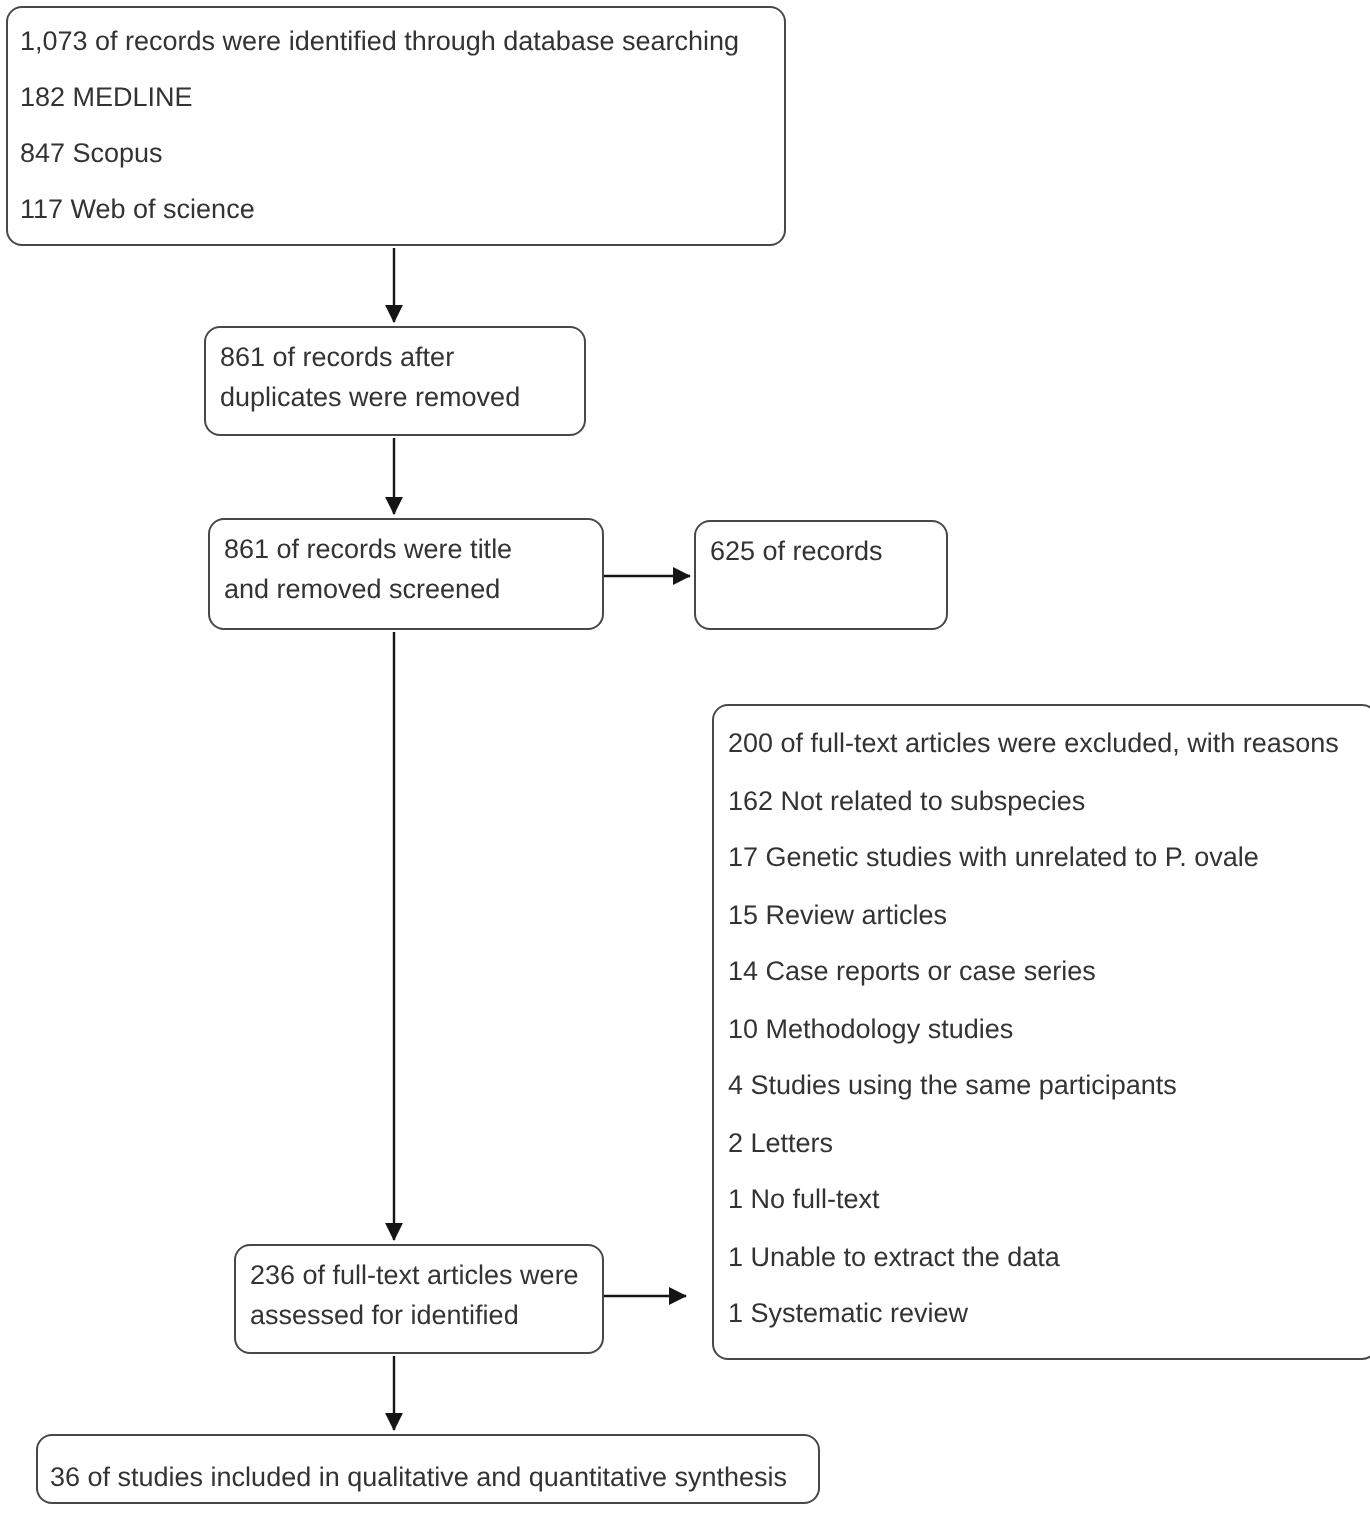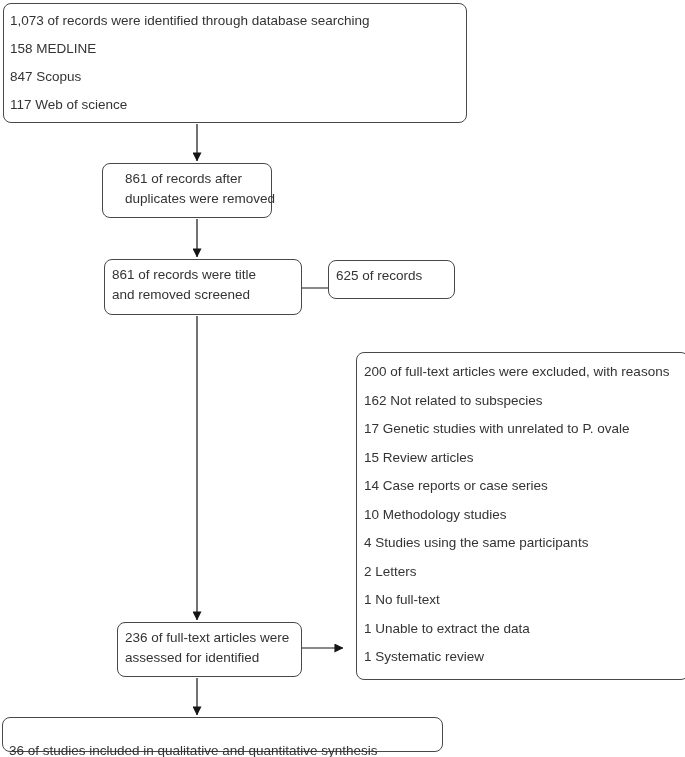--- a/index.html
+++ b/index.html
@@ -23,58 +23,58 @@
     border-radius: 8px;
     background: #ffffff;
     font-size: 13.5px;
     color: #333333;
   }
   .box .ln {
     white-space: nowrap;
   }
   
   #box-identified {
-    left: 3px; top: 3px; width: 464px; height: 120px;
+    left: 3px; top: 3px; width: 390px; height: 120px;
     padding: 3px 6px 0 6px;
   }
   #box-identified .ln { line-height: 28px; }
   
   #box-duplicates {
-    left: 102px; top: 163px; width: 170px; height: 55px;
-    padding: 5px 7px 0 22px;
+    left: 102px; top: 163px; width: 191px; height: 55px;
+    padding: 5px 7px 0 7px;
   }
   #box-duplicates .ln { line-height: 20px; }
   
   #box-screened {
     left: 104px; top: 259px; width: 198px; height: 56px;
     padding: 5px 7px 0 7px;
   }
   #box-screened .ln { line-height: 20px; }
   
   #box-excluded-screening {
-    left: 328px; top: 260px; width: 127px; height: 39px;
+    left: 347px; top: 260px; width: 127px; height: 55px;
     padding: 5px 7px 0 7px;
   }
   #box-excluded-screening .ln { line-height: 20px; }
   
   #box-fulltext-excluded {
     left: 356px; top: 352px; width: 333px; height: 328px;
     padding: 5px 7px 0 7px;
   }
   #box-fulltext-excluded .ln { line-height: 28.5px; }
   
   #box-eligibility {
     left: 117px; top: 622px; width: 185px; height: 55px;
     padding: 5px 7px 0 7px;
   }
   #box-eligibility .ln { line-height: 20px; }
   
   #box-included {
-    left: 2px; top: 717px; width: 441px; height: 35px;
-    padding: 16px 6px;
+    left: 18px; top: 717px; width: 392px; height: 35px;
+    padding: 4px 6px;
   }
   #box-included .ln { line-height: 33px; }
 
   .arrows {
     position: absolute;
     left: 0; top: 0;
     pointer-events: none;
   }
   .arrows line {
     stroke: #151515;
@@ -95,21 +95,21 @@
     <line x1="197" y1="124" x2="197" y2="161" marker-end="url(#arrowhead)"></line>
     <line x1="197" y1="219" x2="197" y2="257" marker-end="url(#arrowhead)"></line>
     <line x1="290" y1="288" x2="345" y2="288" marker-end="url(#arrowhead)"></line>
     <line x1="197" y1="316" x2="197" y2="620" marker-end="url(#arrowhead)"></line>
     <line x1="290" y1="648" x2="343" y2="648" marker-end="url(#arrowhead)"></line>
     <line x1="197" y1="678" x2="197" y2="715" marker-end="url(#arrowhead)"></line>
   </svg>
 
   <div class="box" id="box-identified">
     <div class="ln">1,073 of records were identified through database searching</div>
-    <div class="ln">158 MEDLINE</div>
+    <div class="ln">182 MEDLINE</div>
     <div class="ln">847 Scopus</div>
     <div class="ln">117 Web of science</div>
   </div>
 
   <div class="box" id="box-duplicates">
     <div class="ln">861 of records after</div>
     <div class="ln">duplicates were removed</div>
   </div>
 
   <div class="box" id="box-screened">

